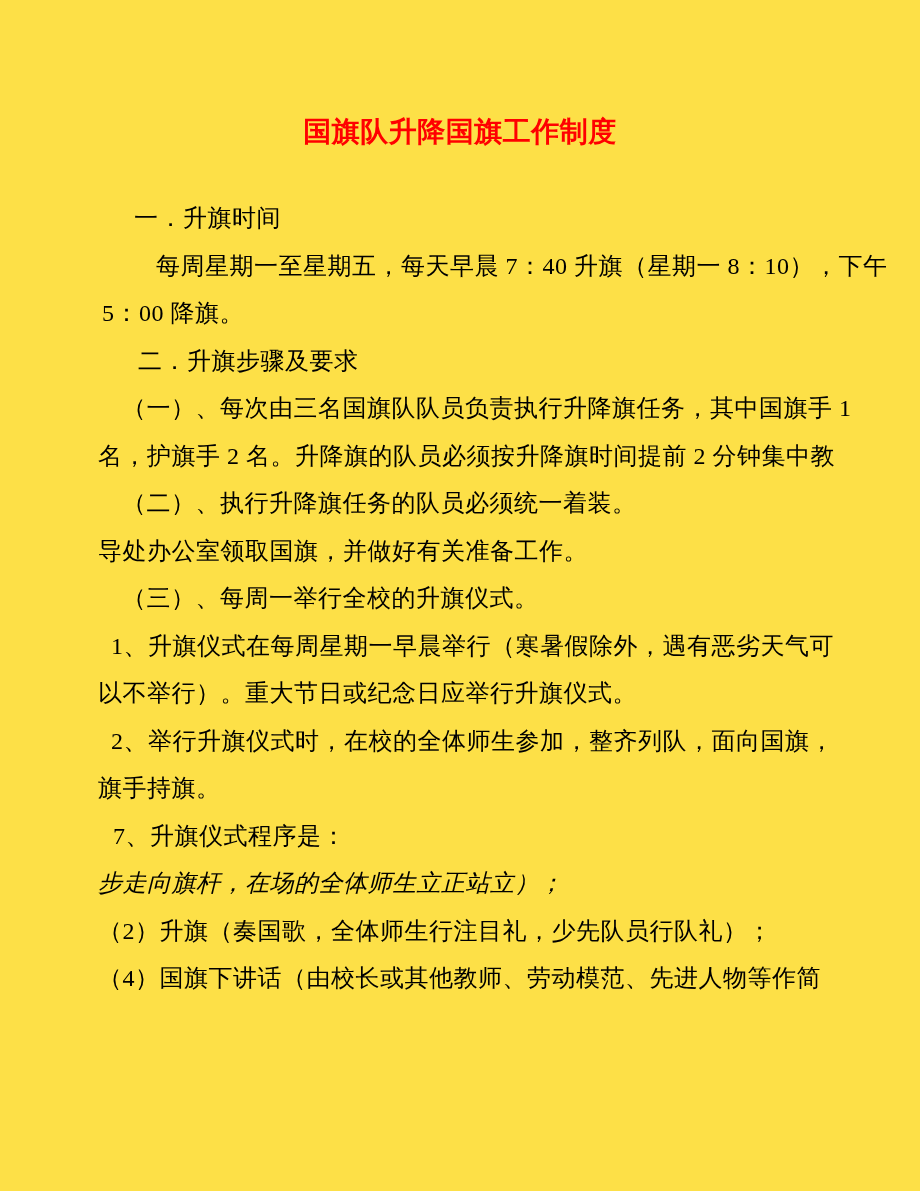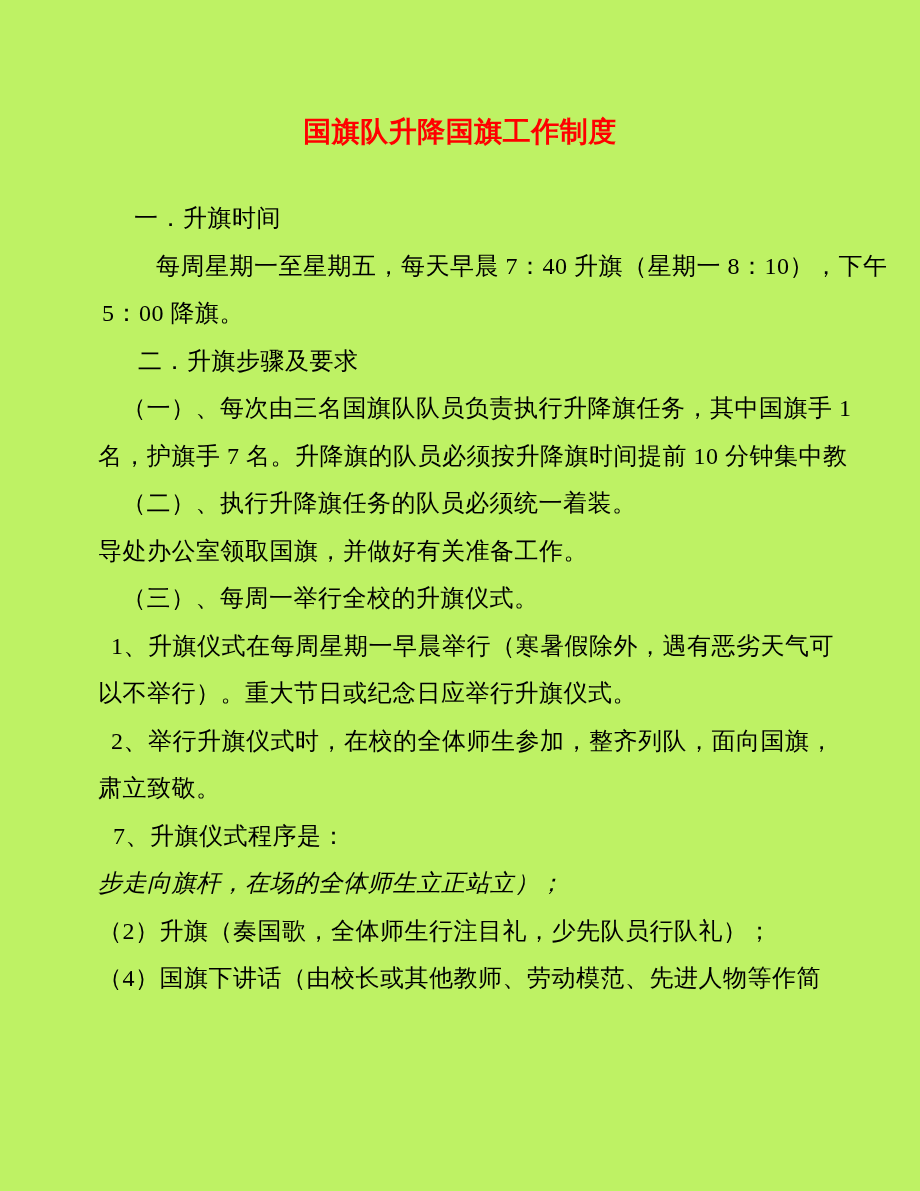--- a/index.html
+++ b/index.html
@@ -39,34 +39,34 @@
     height: 47.5px;
     line-height: 47.5px;
     font-size: 24px;
     white-space: nowrap;
     letter-spacing: 0.5px;
   }
 </style>
 </head>
 <body>
 
-<div class="page" style="background: #bef264;">
+<div class="page" style="background: #fde047;">
   <h1 class="doc-title" style="color: rgb(255, 0, 0);">国旗队升降国旗工作制度</h1>
   <div class="text-block">
       <div class="line" style="text-indent: 36px;">一．升旗时间</div>
       <div class="line" style="text-indent: 58px; text-align: right;">每周星期一至星期五，每天早晨 7：40 升旗（星期一 8：10），下午</div>
       <div class="line" style="text-indent: 4px;">5：00 降旗。</div>
       <div class="line" style="text-indent: 40px;">二．升旗步骤及要求</div>
       <div class="line" style="text-indent: 24px;">（一）、每次由三名国旗队队员负责执行升降旗任务，其中国旗手 1</div>
-      <div class="line" style="text-indent: 0px;">名，护旗手 7 名。升降旗的队员必须按升降旗时间提前 10 分钟集中教</div>
+      <div class="line" style="text-indent: 0px;">名，护旗手 2 名。升降旗的队员必须按升降旗时间提前 2 分钟集中教</div>
       <div class="line" style="text-indent: 24px;">（二）、执行升降旗任务的队员必须统一着装。</div>
       <div class="line" style="text-indent: 0px;">导处办公室领取国旗，并做好有关准备工作。</div>
       <div class="line" style="text-indent: 24px;">（三）、每周一举行全校的升旗仪式。</div>
       <div class="line" style="text-indent: 13px;">1、升旗仪式在每周星期一早晨举行（寒暑假除外，遇有恶劣天气可</div>
       <div class="line" style="text-indent: 0px;">以不举行）。重大节日或纪念日应举行升旗仪式。</div>
       <div class="line" style="text-indent: 13px;">2、举行升旗仪式时，在校的全体师生参加，整齐列队，面向国旗，</div>
-      <div class="line" style="text-indent: 0px;">肃立致敬。</div>
+      <div class="line" style="text-indent: 0px;">旗手持旗。</div>
       <div class="line" style="text-indent: 15px;">7、升旗仪式程序是：</div>
       <div class="line" style="text-indent: 0px; font-style: italic;">步走向旗杆，在场的全体师生立正站立）；</div>
       <div class="line" style="text-indent: 0px;">（2）升旗（奏国歌，全体师生行注目礼，少先队员行队礼）；</div>
       <div class="line" style="text-indent: 0px;">（4）国旗下讲话（由校长或其他教师、劳动模范、先进人物等作简</div>
     </div>
 </div>
 
 </body></html>

